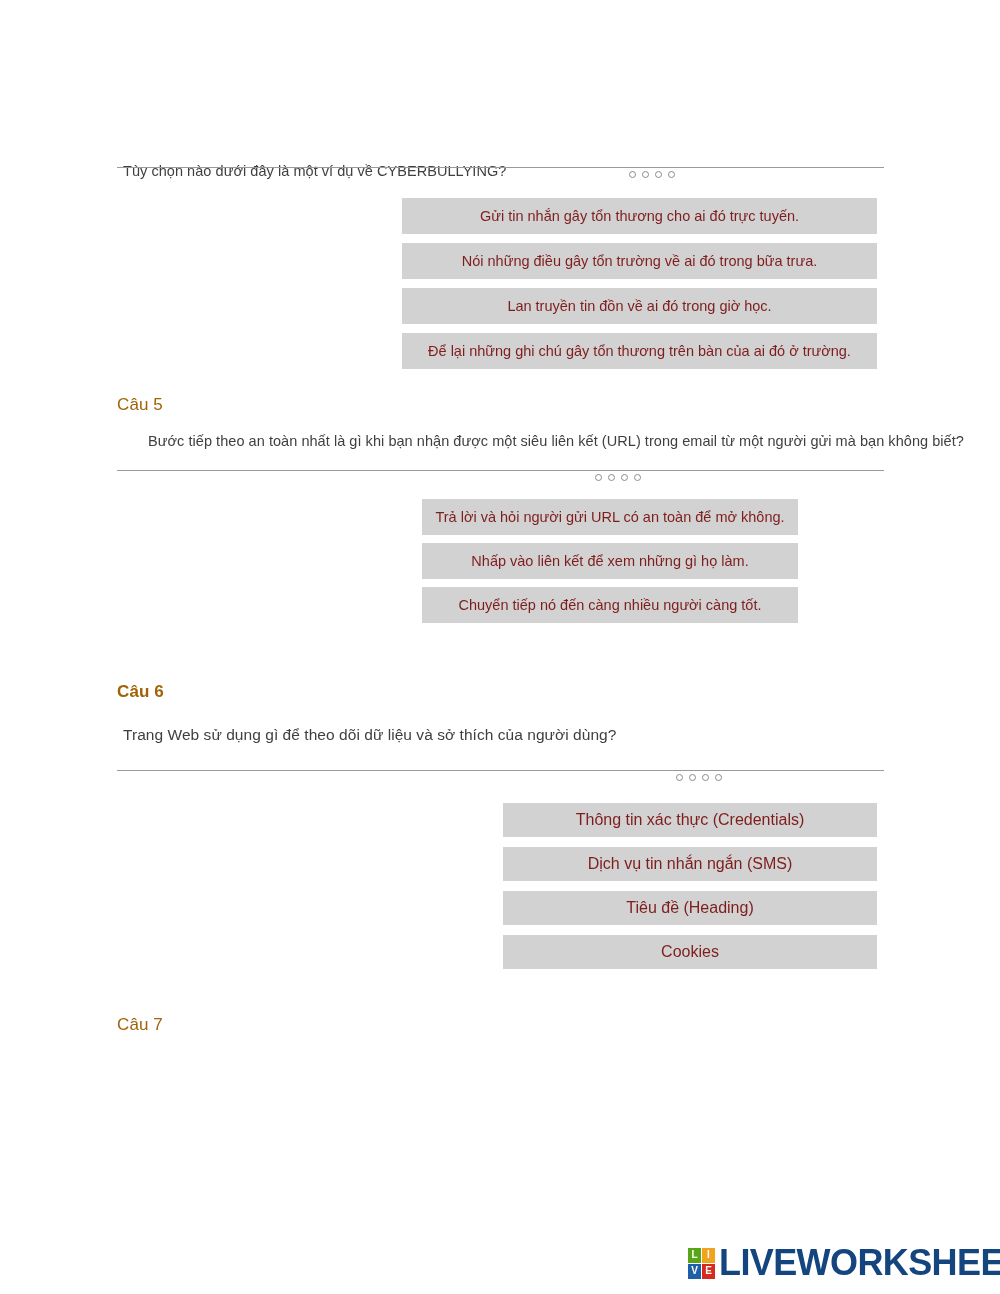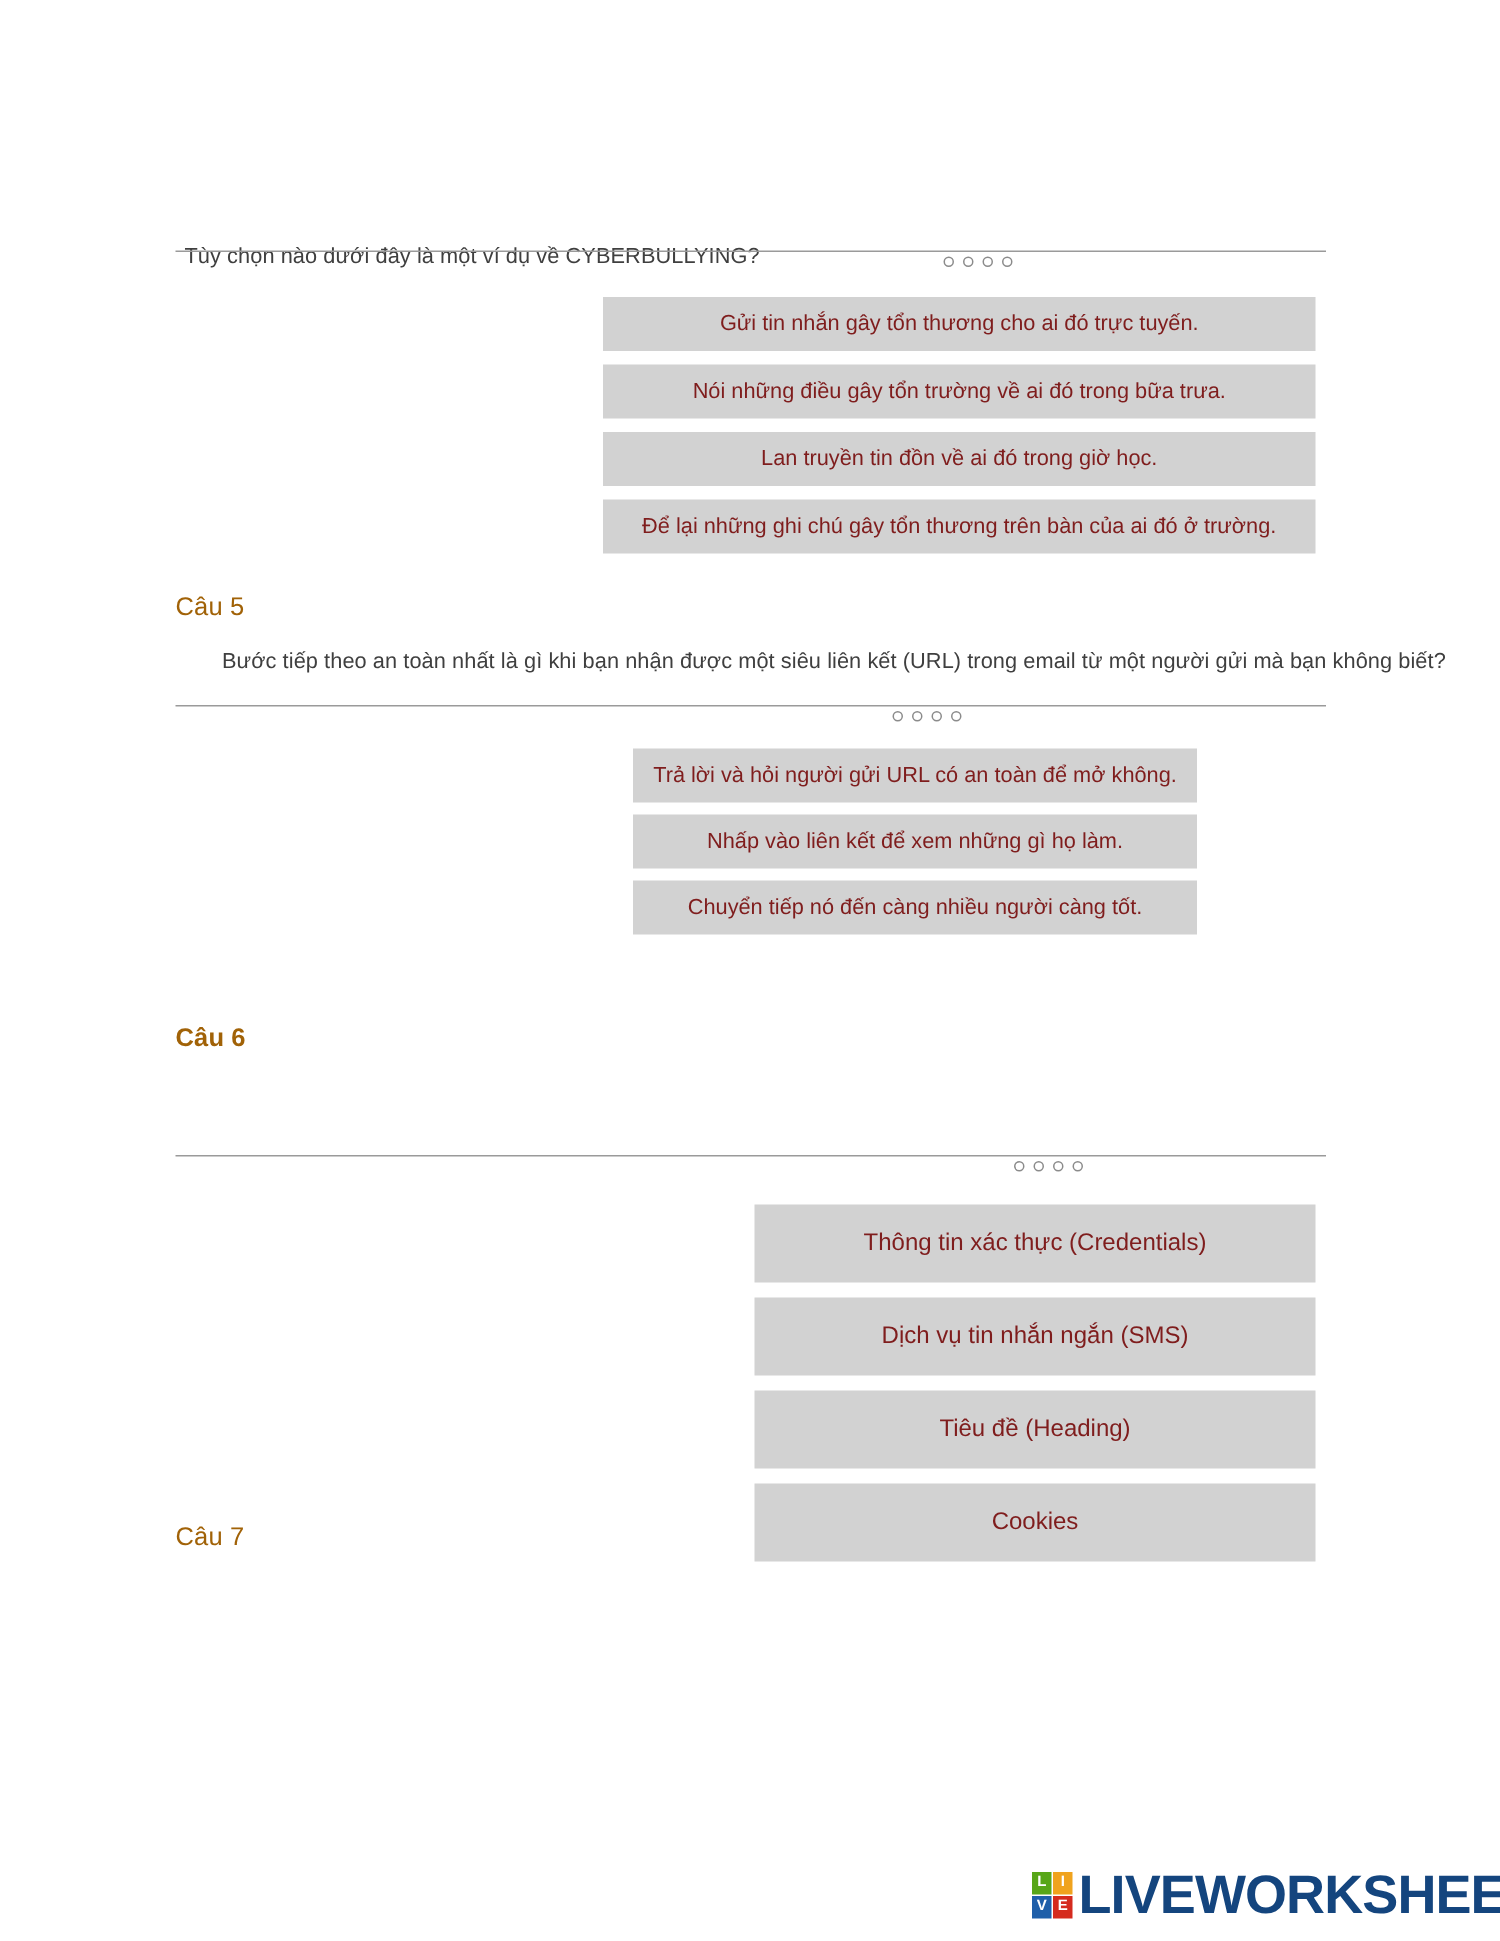--- a/index.html
+++ b/index.html
@@ -87,21 +87,21 @@
     align-items: center;
     justify-content: center;
     text-align: center;
     box-sizing: border-box;
     padding: 0 10px;
     white-space: nowrap;
   }
 
   .group-a .option { height: 36px; font-size: 14.5px; margin-bottom: 9px; }
   .group-b .option { height: 36px; font-size: 14.5px; margin-bottom: 8px; }
-  .group-c .option { height: 52px; font-size: 16px;   margin-bottom: 10px; }
+  .group-c .option { height: 34px; font-size: 16px;   margin-bottom: 10px; }
 
   
   .logo {
     position: absolute;
     left: 688px;
     top: 1245px;
     display: flex;
     align-items: center;
   }
   .logo-tiles {
@@ -174,20 +174,21 @@
   </div>
 
   <div class="options group-b" style="left:422px; top:499px; width:376px;">
     <div class="option">Trả lời và hỏi người gửi URL có an toàn để mở không.</div>
     <div class="option">Nhấp vào liên kết để xem những gì họ làm.</div>
     <div class="option">Chuyển tiếp nó đến càng nhiều người càng tốt.</div>
   </div>
 
   <div class="q-heading" style="top:682px;font-weight:bold;">Câu 6</div>
 
+  <div class="q-text" style="top:726px; font-size:15.5px;">Trang Web sử dụng gì để theo dõi dữ liệu và sở thích của người dùng?</div>
 
   <div class="rule-wrap" style="top:770px;">
     <div class="rule-line"></div>
     <div class="dots" style="left:555px;">
       <span class="dot"></span>
       <span class="dot"></span>
       <span class="dot"></span>
       <span class="dot"></span>
     </div>
   </div>

